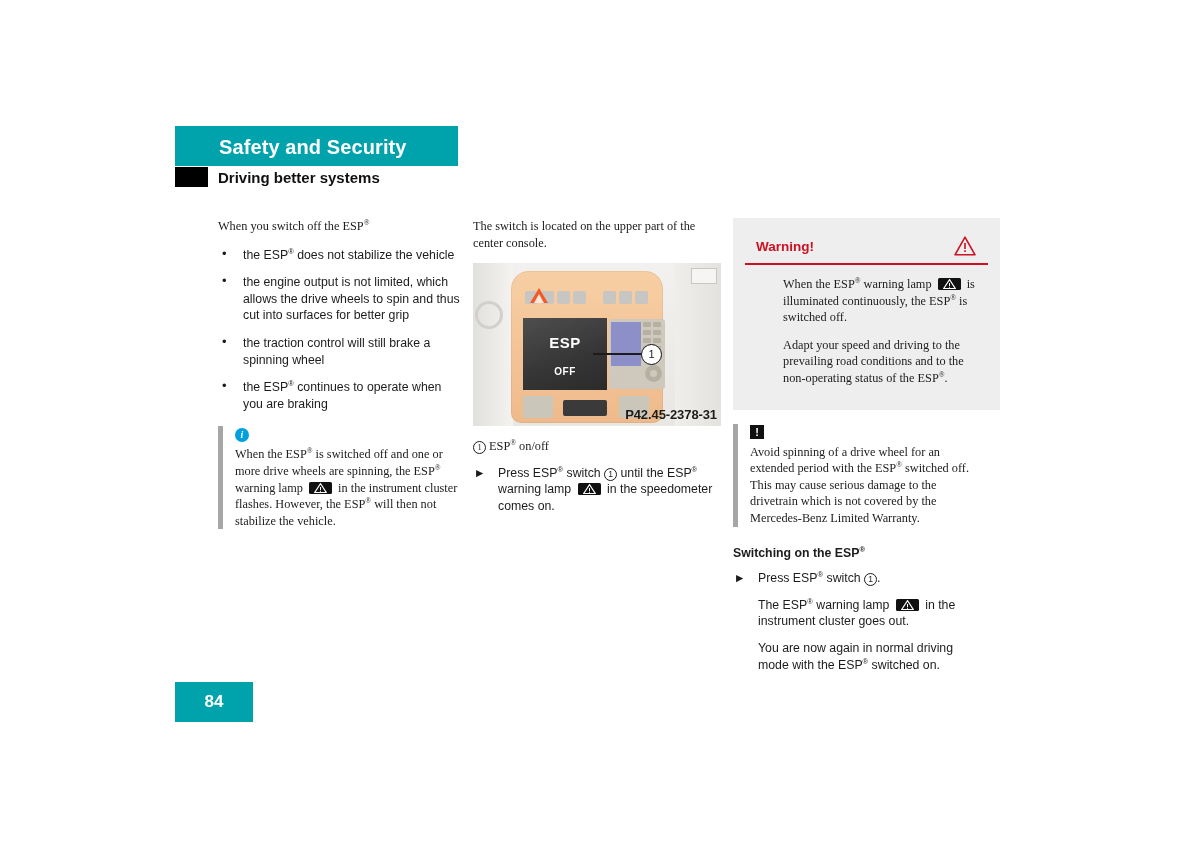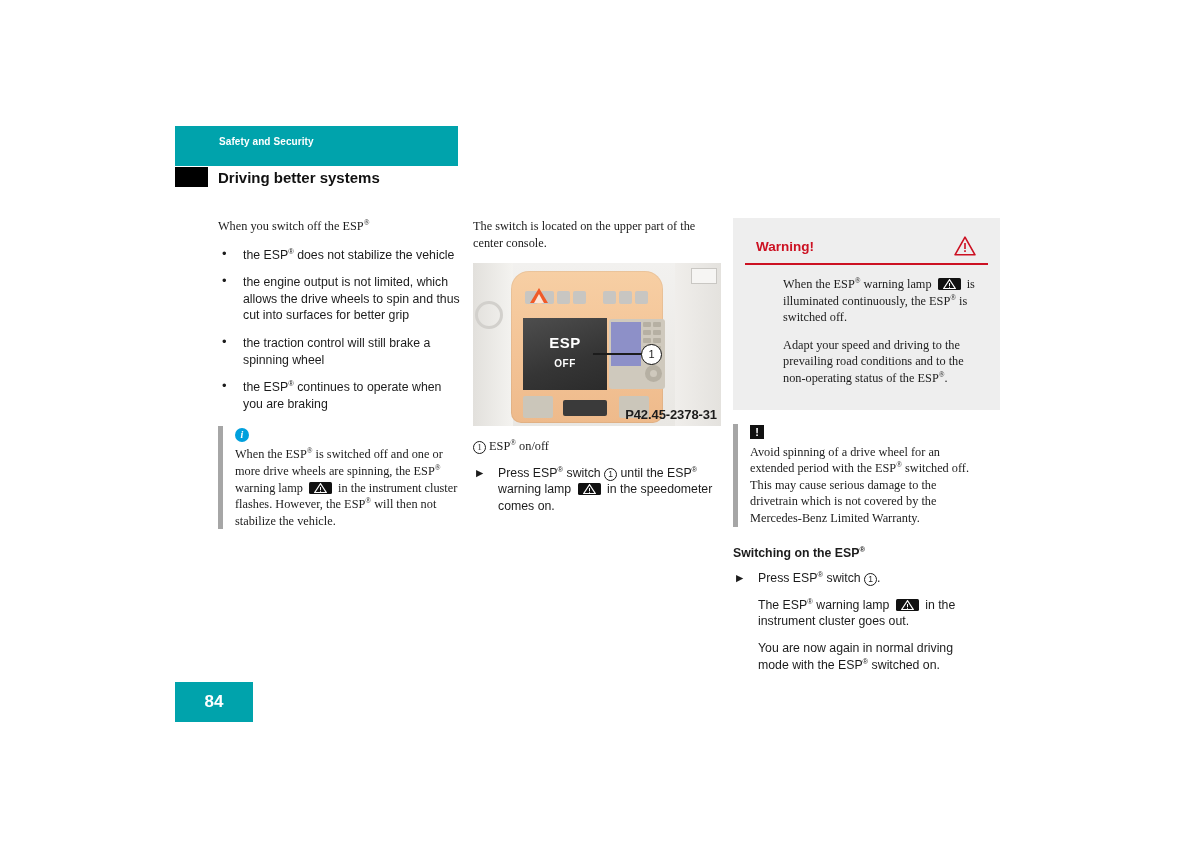--- a/index.html
+++ b/index.html
@@ -23,21 +23,21 @@
     top: 126px;
     width: 283px;
     height: 40px;
     background: #00a3ac;
   }
   .hdr-teal-label {
     position: absolute;
     left: 44px;
     top: 10px;
     color: #ffffff;
-    font-size: 10px;
+    font-size: 20px;
     font-weight: bold;
     letter-spacing: .1px;
   }
   .hdr-black-sq {
     position: absolute;
     left: 175px;
     top: 167px;
     width: 33px;
     height: 20px;
     background: #000000;
@@ -232,21 +232,21 @@
     border-bottom: 9px solid #fde6d8;
   }
   .fig-esp {
     position: absolute; left: 50px; top: 55px;
     width: 84px; height: 72px;
     background: linear-gradient(160deg,#4e4e4e 0%, #353535 60%, #2b2b2b 100%);
     color: #ffffff;
     text-align: center;
   }
   .fig-esp .t1 { font-size: 15px; font-weight: bold; margin-top: 17px; letter-spacing:.5px;}
-  .fig-esp .t2 { font-size: 10px; font-weight: bold; margin-top: 4px; letter-spacing:.5px;}
+  .fig-esp .t2 { font-size: 10px; font-weight: bold; margin-top: 12px; letter-spacing:.5px;}
   .fig-nav {
     position: absolute; left: 136px; top: 56px;
     width: 56px; height: 70px;
     background: #cfc9bd;
     border-radius: 3px;
   }
   .fig-nav-screen {
     position: absolute; left: 2px; top: 3px;
     width: 30px; height: 44px;
     background: #8d90c8;

